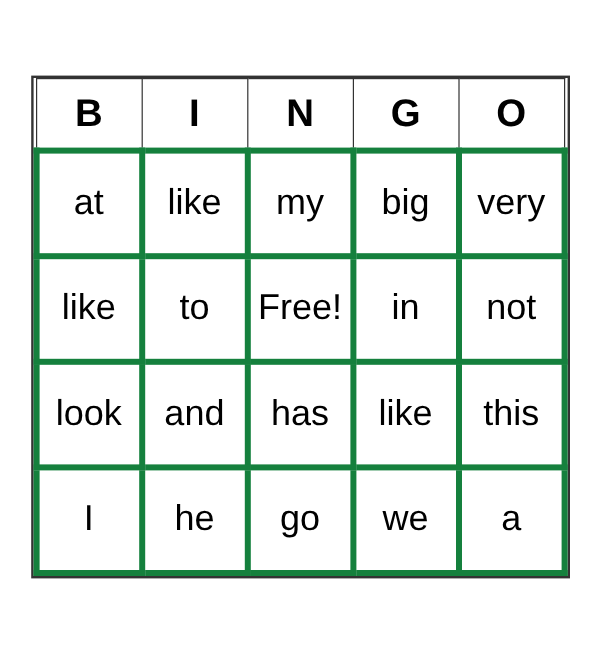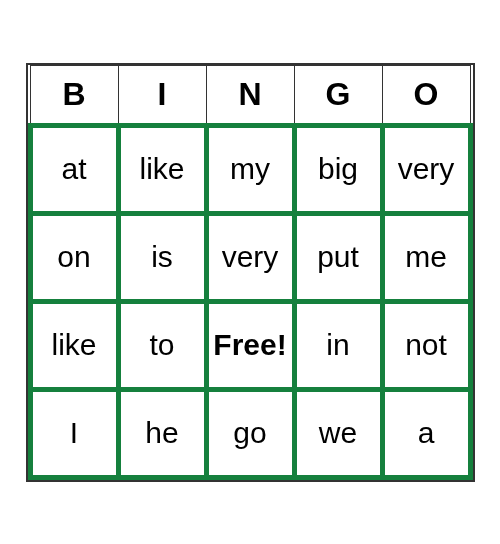--- a/index.html
+++ b/index.html
@@ -40,21 +40,21 @@
 
     .bingo-table th {
       height: 60px;
       font-size: 32px;
       font-weight: bold;
       border: 1px solid #333;
     }
 
     .free-cell {
       font-size: 24px;
-      font-weight: bold;
+      font-weight: normal;
     }
   </style>
 </head>
 <body>
 
 <div class="bingo-card">
   <table class="bingo-table">
     <thead>
       <tr>
 
@@ -68,32 +68,32 @@
     <tbody id="bingo-body">
 
     <tr>
           <td>at</td>
           <td>like</td>
           <td>my</td>
           <td>big</td>
           <td>very</td>
         </tr>
         <tr>
-          <td>on</td>
-          <td>is</td>
-          <td>very</td>
-          <td>put</td>
-          <td>me</td>
-        </tr>
-        <tr>
           <td>like</td>
           <td>to</td>
           <td class="free-cell">Free!</td>
           <td>in</td>
           <td>not</td>
+        </tr>
+        <tr>
+          <td>look</td>
+          <td>and</td>
+          <td>has</td>
+          <td>like</td>
+          <td>this</td>
         </tr>
         <tr>
           <td>I</td>
           <td>he</td>
           <td>go</td>
           <td>we</td>
           <td>a</td>
         </tr>
       </tbody>
   </table>

